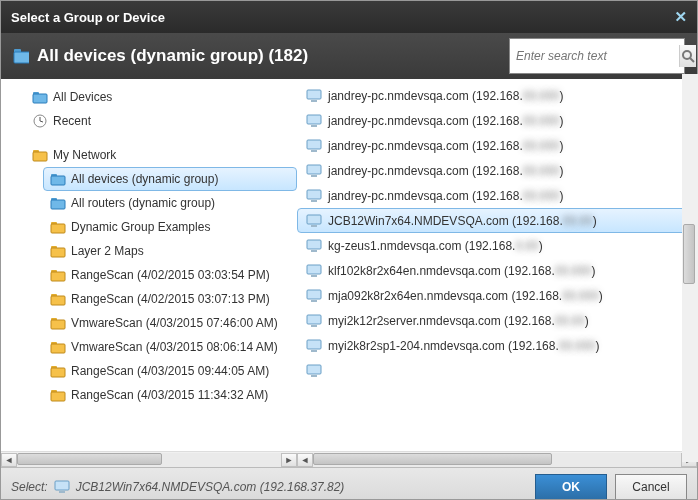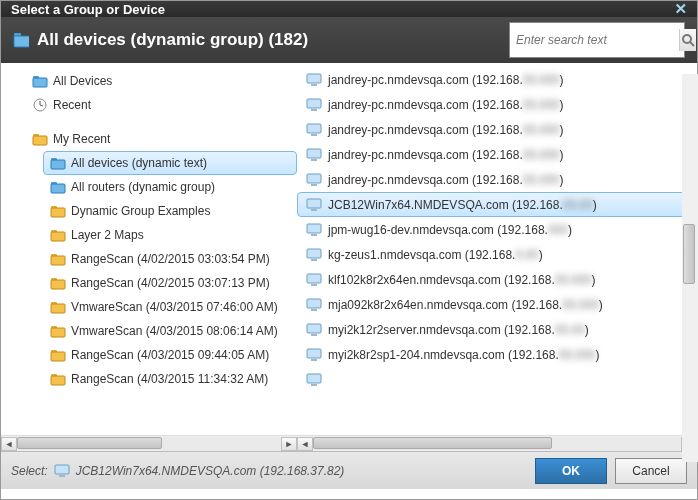--- a/index.html
+++ b/index.html
@@ -12,21 +12,21 @@
     height: 500px;
     overflow: hidden;
     border: 1px solid #999;
   }
   .titlebar {
     height: 16px;
     background: linear-gradient(#3a3a3a, #2a2a2a);
     color: #fff;
     display: flex;
     align-items: center;
-    padding: 8px 10px;
+    padding: 16px 10px;
     font-weight: bold;
     font-size: 13px;
     justify-content: space-between;
   }
   .close-x {
     color: #9fd6f0;
     font-size: 15px;
     cursor: pointer;
     font-weight: bold;
   }
@@ -297,30 +297,30 @@
           <span>Recent</span>
         </div>
         <div style="height:10px"></div>
         <div class="tree-item indent-1">
           <span class="icon folder-yellow">
             <svg width="16" height="13">
               <rect class="tab" x="1" y="1" width="6" height="3" rx="1"></rect>
               <rect class="body" x="1" y="3" width="14" height="9" rx="1"></rect>
             </svg>
           </span>
-          <span>My Recent</span>
+          <span>My Network</span>
         </div>
         <div class="tree-item indent-2 selected">
           <span class="icon folder-blue">
             <svg width="16" height="13">
               <rect class="tab" x="1" y="1" width="6" height="3" rx="1"></rect>
               <rect class="body" x="1" y="3" width="14" height="9" rx="1"></rect>
             </svg>
           </span>
-          <span>All devices (dynamic text)</span>
+          <span>All devices (dynamic group)</span>
         </div>
         <div class="tree-item indent-2">
           <span class="icon folder-blue">
             <svg width="16" height="13">
               <rect class="tab" x="1" y="1" width="6" height="3" rx="1"></rect>
               <rect class="body" x="1" y="3" width="14" height="9" rx="1"></rect>
             </svg>
           </span>
           <span>All routers (dynamic group)</span>
         </div>
@@ -454,29 +454,20 @@
           <span>jandrey-pc.nmdevsqa.com (192.168.<span class="blur">00.000</span>)</span>
         </div>
         <div class="list-item selected">
           <span class="icon device">
             <svg width="16" height="14">
               <rect class="scr" x="1" y="1" width="14" height="9" rx="1"></rect>
               <rect class="base" x="5" y="11" width="6" height="2"></rect>
             </svg>
           </span>
           <span>JCB12Win7x64.NMDEVSQA.com (192.168.<span class="blur">00.00</span>)</span>
-        </div>
-        <div class="list-item">
-          <span class="icon device">
-            <svg width="16" height="14">
-              <rect class="scr" x="1" y="1" width="14" height="9" rx="1"></rect>
-              <rect class="base" x="5" y="11" width="6" height="2"></rect>
-            </svg>
-          </span>
-          <span>jpm-wug16-dev.nmdevsqa.com (192.168.<span class="blur">000</span>)</span>
         </div>
         <div class="list-item">
           <span class="icon device">
             <svg width="16" height="14">
               <rect class="scr" x="1" y="1" width="14" height="9" rx="1"></rect>
               <rect class="base" x="5" y="11" width="6" height="2"></rect>
             </svg>
           </span>
           <span>kg-zeus1.nmdevsqa.com (192.168.<span class="blur">0.00</span>)</span>
         </div>

